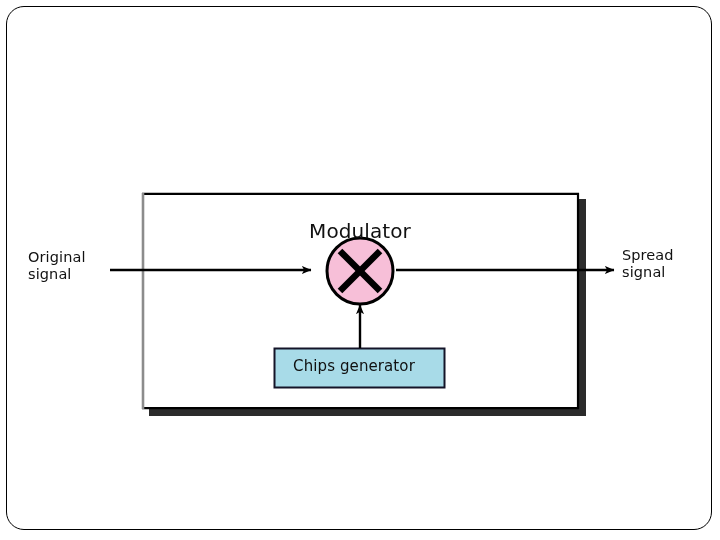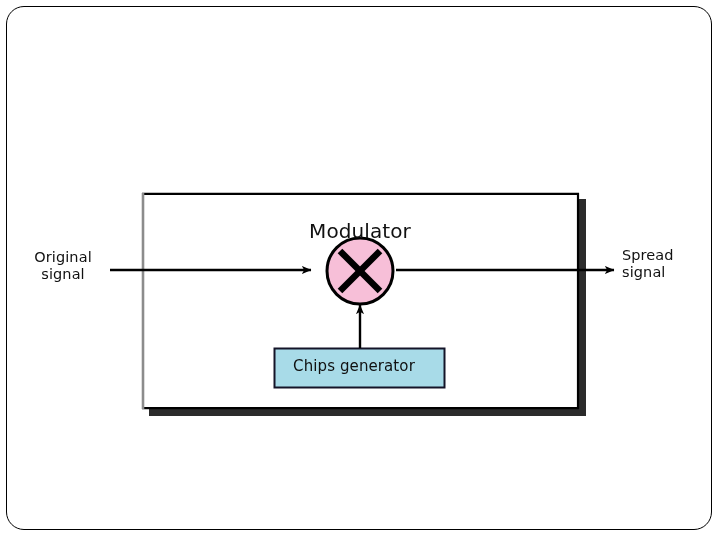--- a/index.html
+++ b/index.html
@@ -50,21 +50,21 @@
     white-space: pre;
     letter-spacing: 0.1px;
   }
   #label-original {
     right: 612px;
     top: 249px;
     text-align: right;
     width: 120px;
     left: auto;
   }
-  #label-original { left: 18px; right: auto; width: 90px; text-align: center; }
+  #label-original { left: 28px; right: auto; width: 90px; text-align: left; }
   #label-spread {
     left: 622px;
     top: 247px;
     text-align: left;
     width: 92px;
   }
   #label-modulator {
     left: 300px;
     top: 211px;
     width: 120px;

